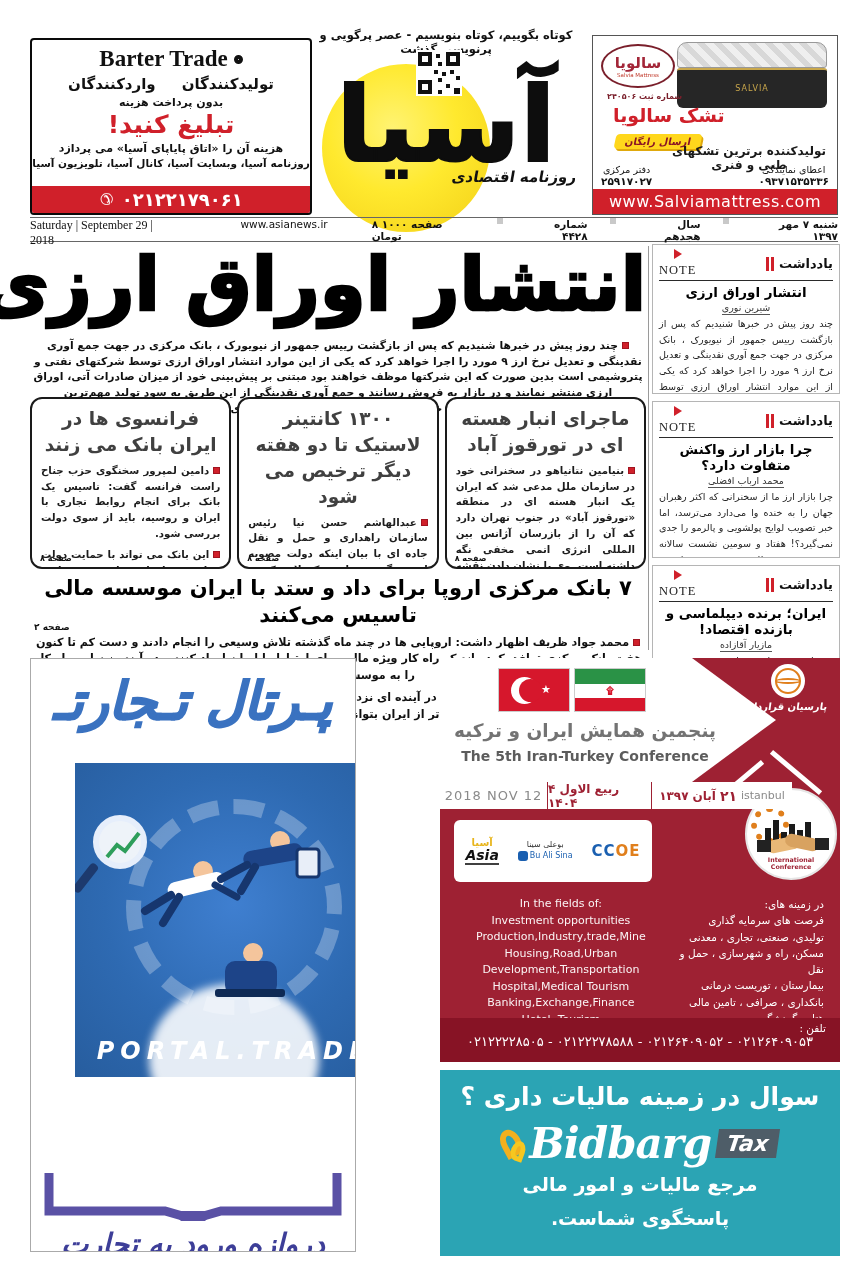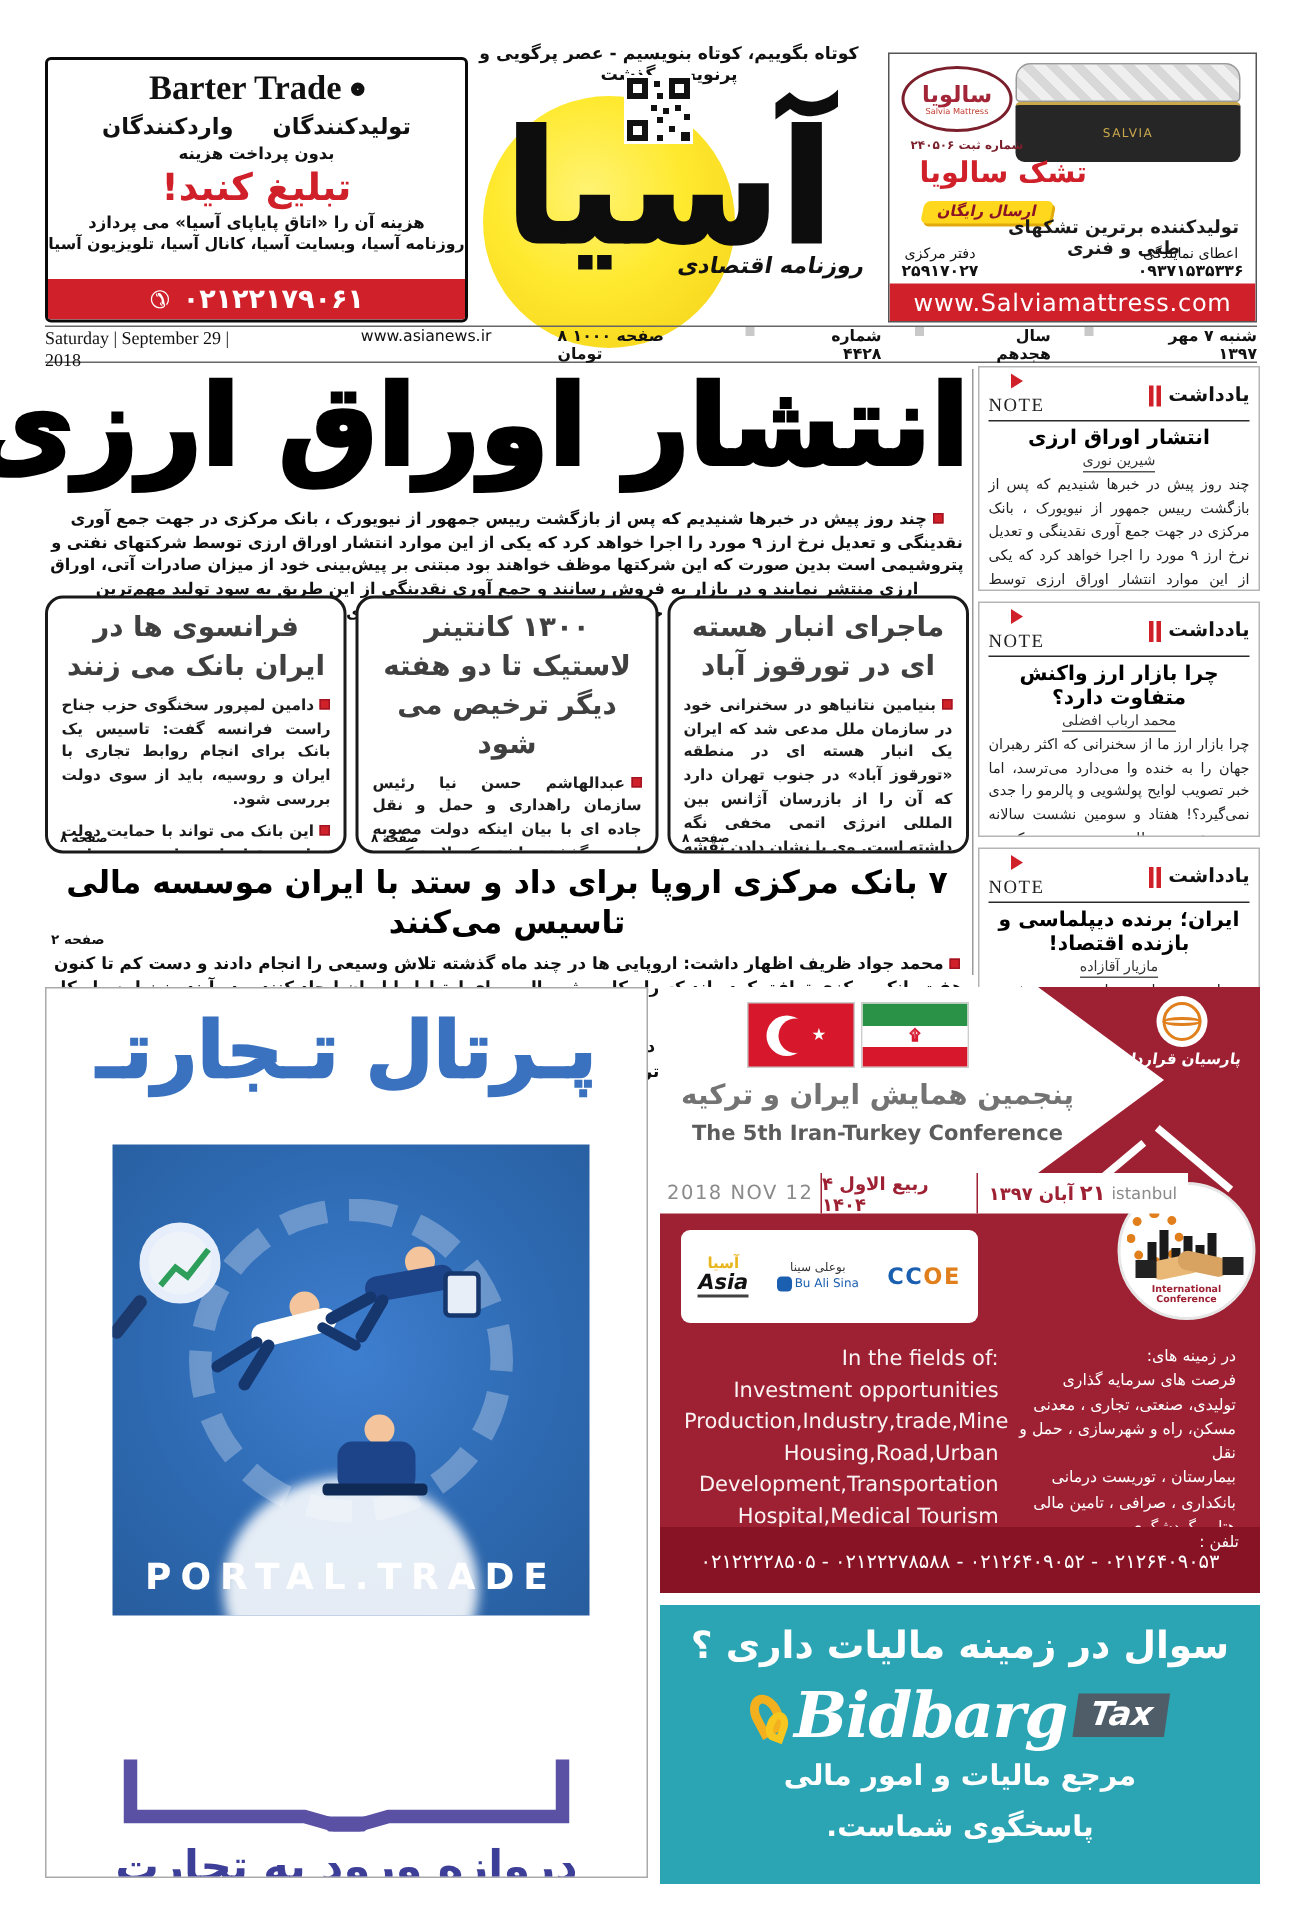--- a/index.html
+++ b/index.html
@@ -80,21 +80,21 @@
   .note-fa{display:flex;align-items:center;gap:5px;font-size:13px;font-weight:bold;direction:rtl;}
   .bars{display:flex;gap:2px;}
   .bars i{width:3px;height:14px;background:#d0202a;display:block;}
   .note-title{font-size:13.5px;font-weight:bold;text-align:center;direction:rtl;margin-top:2px;color:#000;}
   .note-author{text-align:center;font-size:9.5px;margin:2px 0 3px;direction:rtl;}
   .note-author span{border-bottom:1px solid #555;padding-bottom:1px;color:#333;}
   .note-body{font-size:9.6px;text-align:justify;direction:rtl;line-height:1.64;color:#222;}
   .n1{height:150px;} .n2{height:157px;} .n3{height:123px;}
 
   
-  .portal{left:30px;top:658px;width:402px;height:594px;border:1px solid #aaa;background:#fff;overflow:hidden;}
+  .portal{left:30px;top:658px;width:326px;height:594px;border:1px solid #aaa;background:#fff;overflow:hidden;font-style:italic;}
   .portal-heading{margin-top:12px;text-align:center;font-size:52px;font-weight:bold;color:#3a72c0;direction:rtl;-webkit-text-stroke:1.5px #3a72c0;letter-spacing:2px;}
   .portal-img{position:absolute;left:44px;top:104px;width:318px;height:314px;background:radial-gradient(circle at 50% 45%,#3f7fd0 0%,#2e6ab2 55%,#275d9e 100%);overflow:hidden;}
   .p-ring{position:absolute;left:50%;top:46%;transform:translate(-50%,-50%);width:216px;height:216px;border-radius:50%;border:15px dashed rgba(255,255,255,.28);}
   .p-glow{position:absolute;left:50%;top:100%;transform:translate(-50%,-62%);width:170px;height:150px;border-radius:50%;background:rgba(255,255,255,.88);filter:blur(4px);}
   .p-brand{position:absolute;left:0;right:0;bottom:12px;text-align:center;color:#fff;font-size:24px;letter-spacing:6px;font-weight:bold;}
   .magnifier{position:absolute;left:18px;top:52px;width:54px;height:54px;border-radius:50%;border:6px solid #e6eefb;background:rgba(255,255,255,.92);}
   .mag-handle{position:absolute;left:6px;top:98px;width:9px;height:34px;background:#1d3a6e;transform:rotate(38deg);border-radius:4px;}
   .bracket{display:block;margin:440px auto 0;width:300px;height:50px;}
   .portal-tagline{text-align:center;font-size:29px;font-weight:bold;color:#3d3e98;direction:rtl;margin-top:6px;}
 
@@ -137,21 +137,21 @@
   .logostrip{position:absolute;left:14px;top:162px;width:198px;height:62px;background:#fff;border-radius:6px;display:flex;align-items:center;justify-content:space-around;padding:2px;}
   .lg{text-align:center;line-height:1.1;}
   .lg-asia-fa{color:#e8b51c;font-size:10px;font-weight:bold;}
   .lg-asia-en{font-style:italic;font-weight:bold;font-size:14px;border-bottom:2px solid #404040;}
   .lg-buali-fa{font-size:8px;color:#333;}
   .lg-buali-en{font-size:8px;color:#1a5fb0;display:flex;align-items:center;gap:2px;justify-content:center;margin-top:2px;}
   .cdicon{display:inline-block;width:10px;height:10px;border-radius:3px;background:#1a5fb0;}
   .lg-ccoe{font-size:15px;font-weight:bold;color:#1a5fb0;letter-spacing:1px;}
   .lg-ccoe span{color:#e07f1c;}
   .fields{position:absolute;left:16px;right:16px;top:238px;display:flex;justify-content:space-between;}
-  .f-en{width:57%;color:rgba(255,255,255,.95);font-size:14px;line-height:1.5;text-align:right;}
+  .f-en{width:57%;color:rgba(255,255,255,.95);font-size:11px;line-height:1.5;text-align:center;}
   .f-fa{width:41%;color:#fff;font-size:10.5px;line-height:1.55;direction:rtl;text-align:right;}
   .conf-phone{position:absolute;left:0;right:0;bottom:0;height:44px;background:#871325;color:#fff;padding-top:4px;}
   .conf-phone-label{text-align:right;padding-right:14px;font-size:10.5px;direction:rtl;}
   .conf-phone-nums{text-align:center;font-size:13px;letter-spacing:1px;direction:ltr;}
 
   
   .bidbarg{left:440px;top:1070px;width:400px;height:186px;background:#2ba4b4;color:#fff;text-align:center;overflow:hidden;}
   .bb-q{font-size:25px;font-weight:bold;direction:rtl;margin-top:12px;}
   .bb-logo{display:flex;align-items:center;justify-content:center;gap:4px;margin-top:6px;height:52px;}
   .wing1{width:20px;height:28px;border:6px solid #f2b01e;border-radius:60% 60% 60% 0;transform:rotate(-28deg);}

